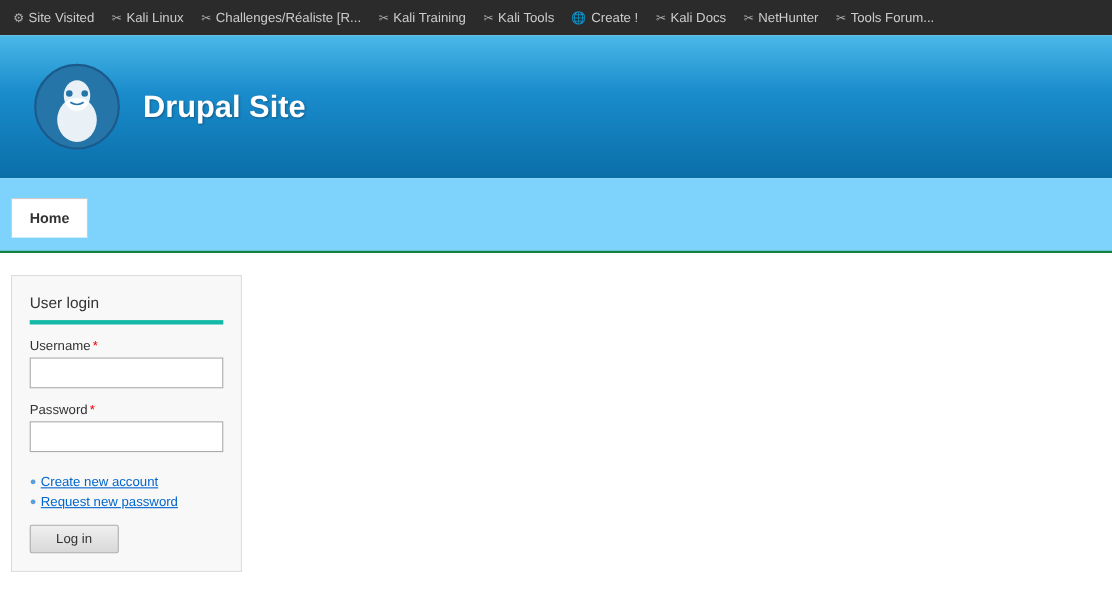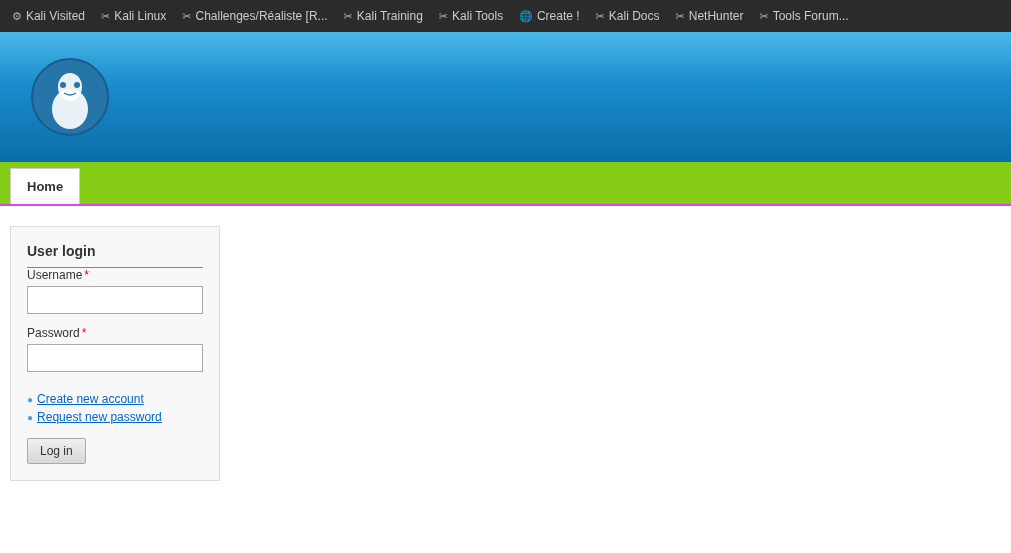--- a/index.html
+++ b/index.html
@@ -47,23 +47,23 @@
     }
     #site-title {
       font-size: 28px;
       color: #fff;
       font-weight: bold;
       text-shadow: 1px 1px 2px rgba(0,0,0,0.3);
     }
 
     
     #main-nav {
-      background: #84cc16;
-      border-bottom: 2px solid #d946ef;
-      padding: 0 10px;
+      background: #7dd3fc;
+      border-bottom: 2px solid #15803d;
+      padding: 12px 10px;
       display: flex;
     }
     .nav-tab {
       padding: 10px 16px;
       font-size: 13px;
       color: #333;
       cursor: pointer;
       border: 1px solid #ccc;
       border-bottom: none;
       background: #f0f0f0;
@@ -92,24 +92,25 @@
       width: 210px;
       flex-shrink: 0;
     }
     #login-box {
       background: #f8f8f8;
       border: 1px solid #ddd;
       padding: 16px;
     }
     #login-title {
       font-size: 14px;
-      font-weight: bold;
-      color: #333;
-      border-bottom: 1px solid #14b8a6;
+      font-weight: normal;
+      color: #333;
+      border-bottom: 4px solid #14b8a6;
       padding-bottom: 8px;
+      margin-bottom: 12px;
     }
     .form-label {
       font-size: 12px;
       color: #333;
       margin-bottom: 4px;
       display: block;
     }
     .required-star {
       color: red;
       margin-left: 2px;
@@ -140,21 +141,21 @@
     .link-text {
       color: #0066cc;
       font-size: 12px;
       cursor: pointer;
       text-decoration: underline;
     }
 
     #login-btn {
       background: linear-gradient(180deg, #f0f0f0, #d8d8d8);
       border: 1px solid #aaa;
-      padding: 5px 12px;
+      padding: 5px 23px;
       font-size: 12px;
       cursor: pointer;
       border-radius: 2px;
       color: #333;
     }
 
     
     #main-content {
       flex: 1;
       padding: 10px 20px;
@@ -172,21 +173,21 @@
 
     
   </style>
 </head>
 <body>
 
 <div id="bookmarks-bar">
 
 <div class="bookmark-item">
       <span class="bookmark-icon">⚙</span>
-      <span>Kali Visited</span>
+      <span>Site Visited</span>
     </div>
     <div class="bookmark-item">
       <span class="bookmark-icon">✂</span>
       <span>Kali Linux</span>
     </div>
     <div class="bookmark-item">
       <span class="bookmark-icon">✂</span>
       <span>Challenges/Réaliste [R...</span>
     </div>
     <div class="bookmark-item">
@@ -222,20 +223,21 @@
       <circle cx="40" cy="40" r="38" fill="#2575a8" stroke="#1a5a8c" stroke-width="2"></circle>
 
       <ellipse cx="40" cy="52" rx="18" ry="20" fill="#fff" opacity="0.9"></ellipse>
       <ellipse cx="40" cy="30" rx="12" ry="14" fill="#fff" opacity="0.9"></ellipse>
 
       <circle cx="33" cy="28" r="3" fill="#2575a8"></circle>
       <circle cx="47" cy="28" r="3" fill="#2575a8"></circle>
       <path d="M34 36 Q40 40 46 36" stroke="#2575a8" stroke-width="1.5" fill="none"></path>
     </svg>
   </div>
+  <div id="site-title">Drupal Site</div>
 </div>
 
 <div id="main-nav">
   <div class="nav-tab active">Home</div>
 </div>
 
 <div id="content-area">
 
   <div id="sidebar">
     <div id="login-box">

